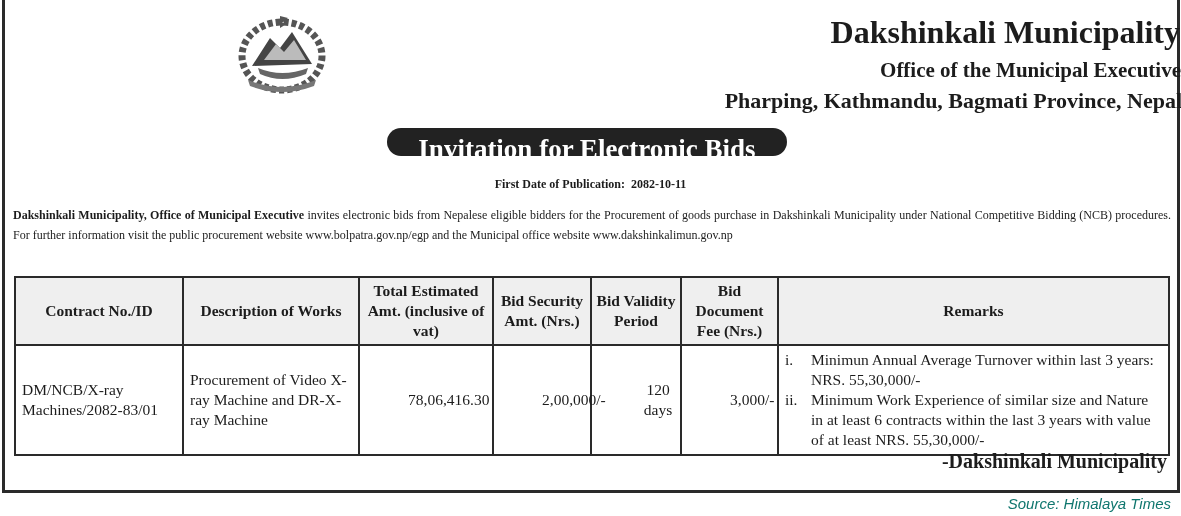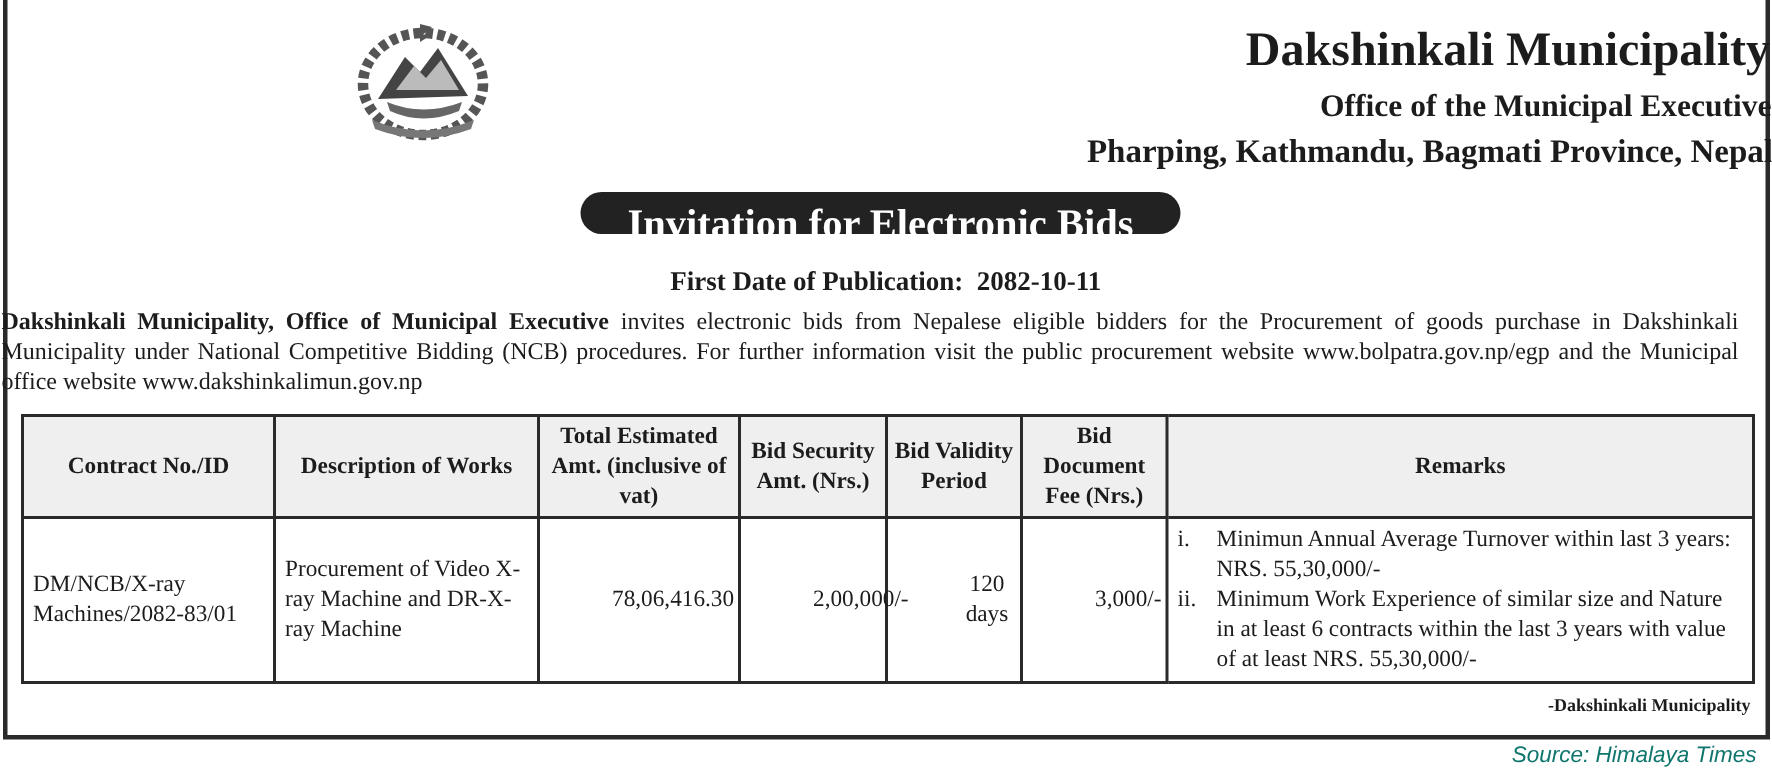--- a/index.html
+++ b/index.html
@@ -9,35 +9,35 @@
            border:3px solid #2a2a2a; box-sizing:content-box; }
   .emblem { position:absolute; left:236px; top:14px; width:92px; height:82px; }
   .title { position:absolute; left:0; width:1181px; text-align:right; font-weight:bold; }
   .t1 { top:14px; font-size:32px; left:-1px; }
   .t2 { top:58px; font-size:21px; }
   .t3 { top:88px; font-size:22px; left:1px; }
   .pill { position:absolute; left:387px; top:128px; width:400px; height:28px;
           background:#222; color:#fff; border-radius:20px; text-align:center;
           font-weight:bold; font-size:27px; line-height:42px; }
   .pubdate { position:absolute; left:0; width:1181px; top:177px; text-align:center;
-             font-weight:bold; font-size:18px; }
-  .intro { position:absolute; left:1px; top:205px; width:1158px; font-size:16px;
+             font-weight:bold; font-size:12px; }
+  .intro { position:absolute; left:13px; top:205px; width:1158px; font-size:12px;
            line-height:20px; text-align:justify; }
   .intro b { font-weight:bold; }
   table.bids { position:absolute; left:14px; top:276px; width:1154px; border-collapse:collapse;
                table-layout:fixed; font-size:15.5px; }
   table.bids th, table.bids td { border:2px solid #2a2a2a; text-align:center; vertical-align:middle;
                padding:0 4px; line-height:20px; }
   table.bids th { background:#efefef; font-weight:bold; height:66px; }
   table.bids td { height:108px;padding-left:48px; }
   table.bids td.left { text-align:left; padding-left:6px; }
   .remarks { list-style:none; margin:0; padding:0; text-align:left; }
   .remarks li { display:flex; line-height:20px; }
   .remarks .num { width:26px; flex:none; }
-  .signoff { position:absolute; right:14px; top:463px; font-weight:bold; font-size:12px; }
+  .signoff { position:absolute; right:14px; top:450px; font-weight:bold; font-size:20px; }
   .source { position:absolute; right:10px; top:495px; font-family:"Liberation Sans","DejaVu Sans",sans-serif;
             font-style:italic; font-size:15px; color:#0f766e; }
   .wm { position:absolute; font-family:"Liberation Sans",sans-serif; font-weight:bold;
         color:#c8d8ee; opacity:0.55; pointer-events:none; }
 </style>
 </head>
 <body>
 
 <div class="frame"></div>
 

